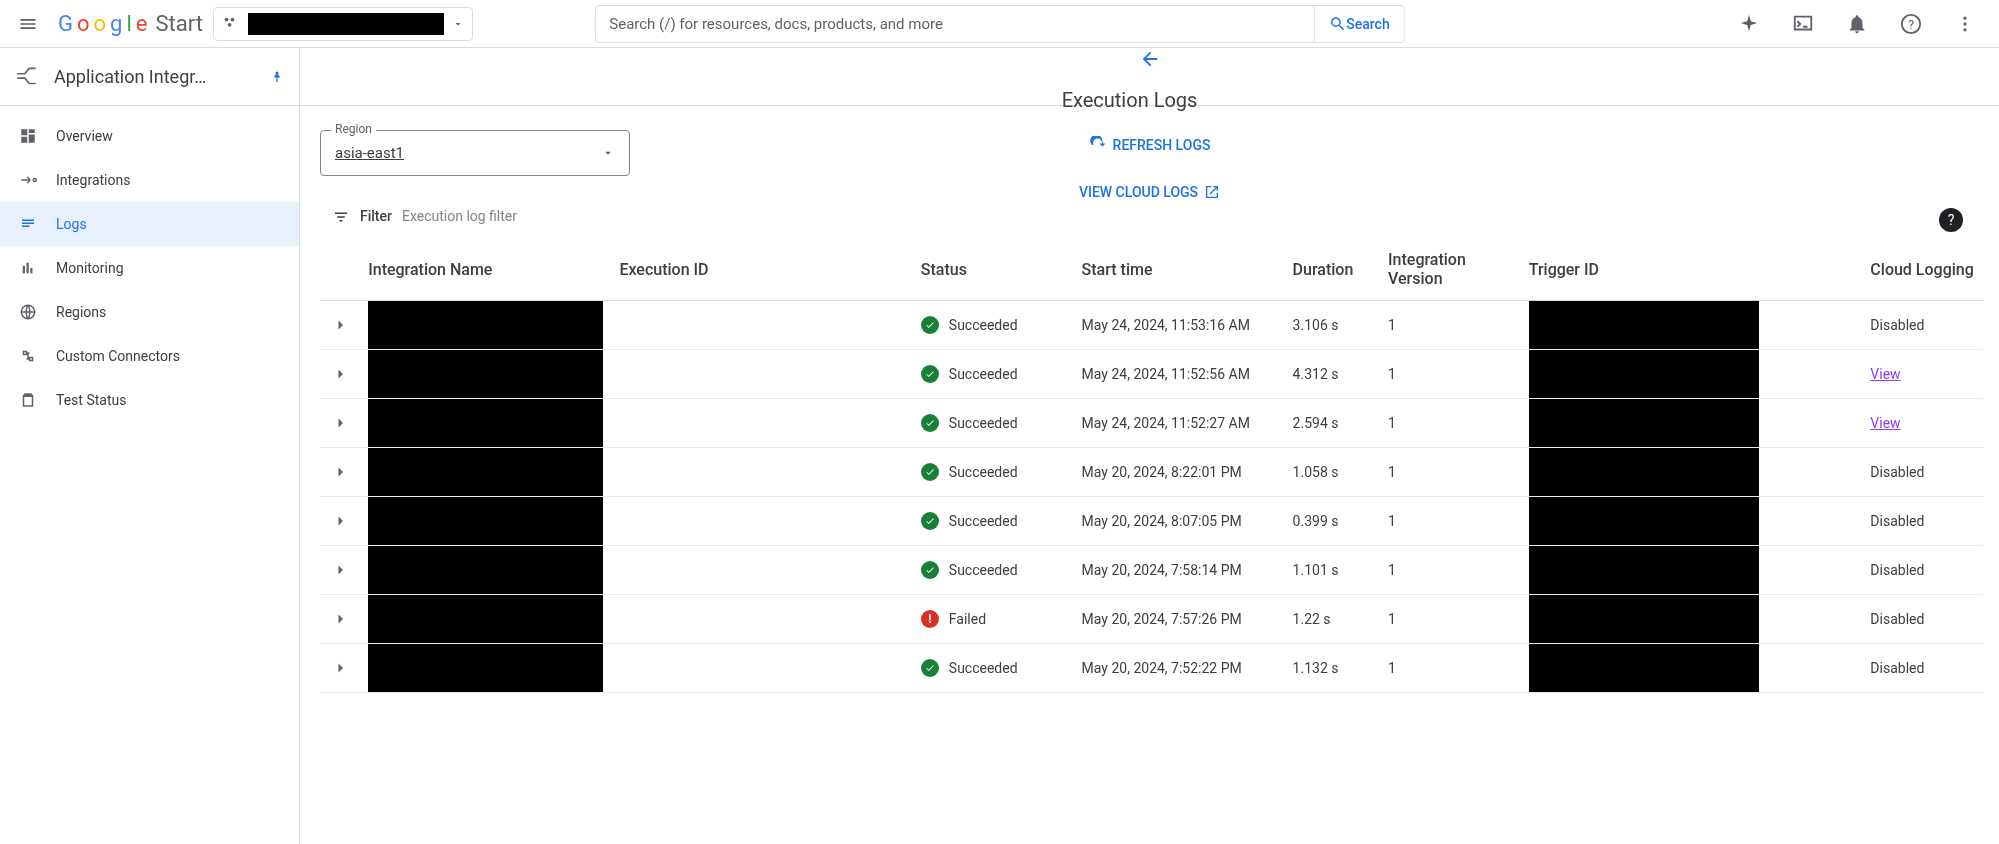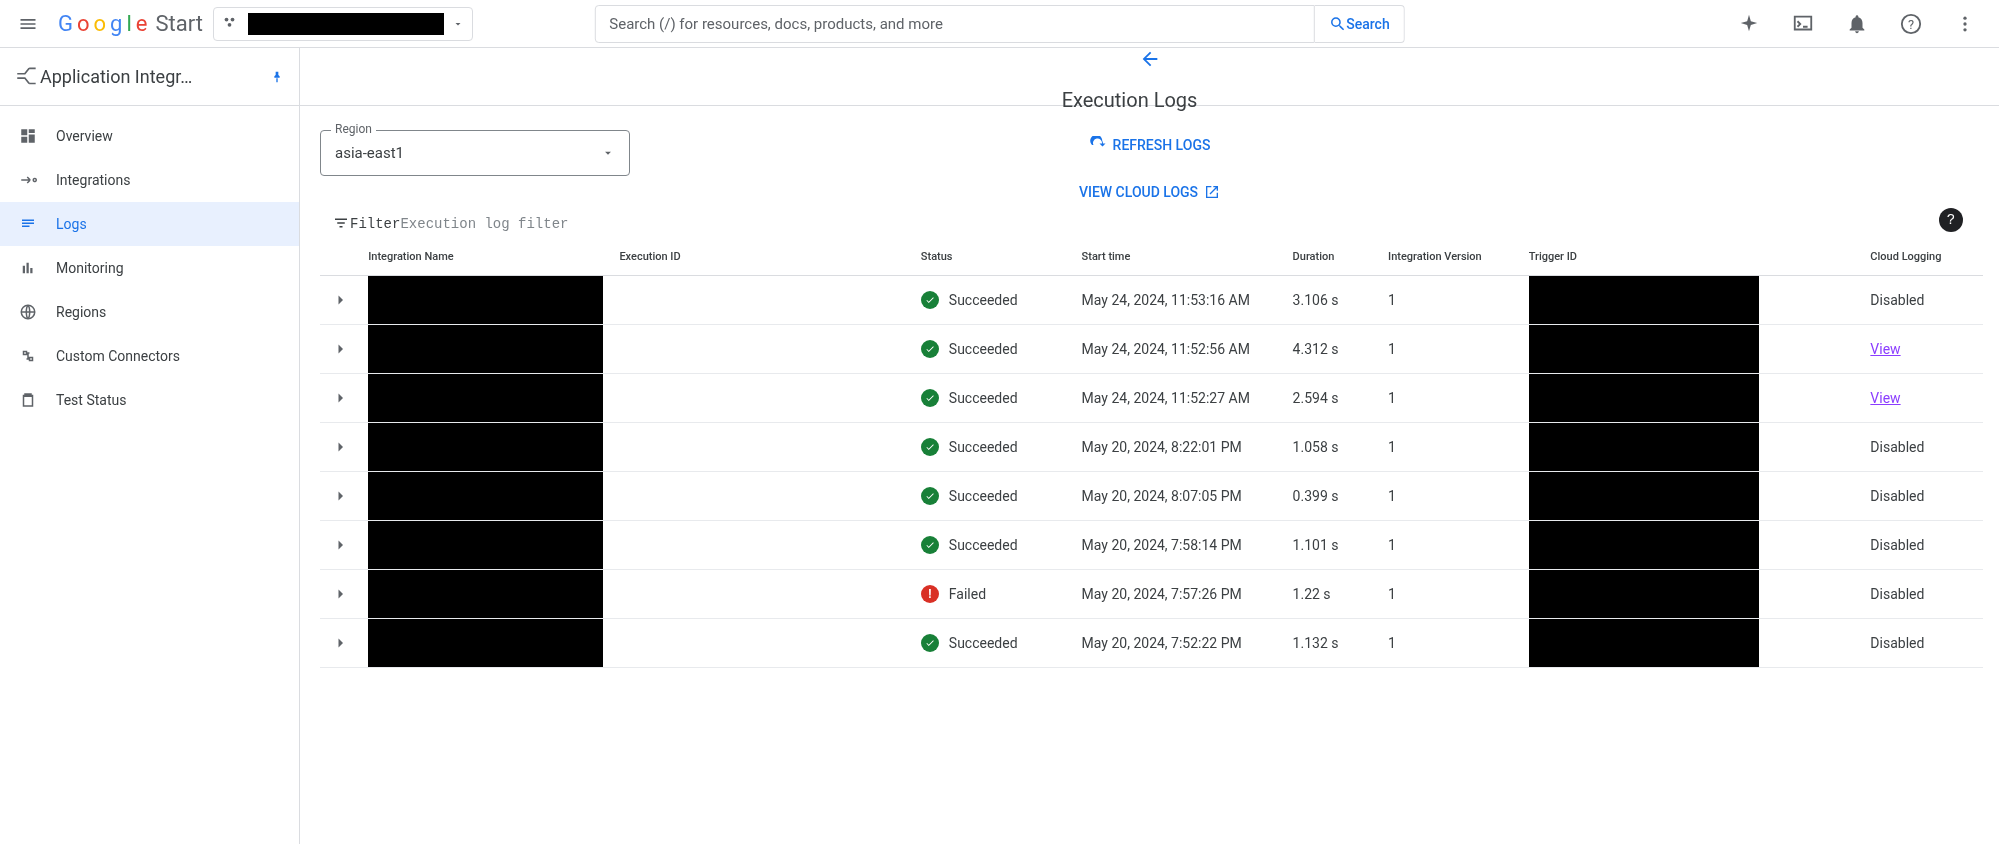--- a/index.html
+++ b/index.html
@@ -20,50 +20,50 @@
   .search-btn { height:38px; border:1px solid #dadce0; border-left:none; border-radius:0 4px 4px 0; display:flex; align-items:center; padding: 0 14px; color:#1a73e8; font-weight:500; cursor:pointer; }
   
   .topbar-right { margin-left:auto; display:flex; align-items:center; gap:18px; padding-right:8px; }
   .tb-icon { width:36px; height:36px; display:flex; align-items:center; justify-content:center; color:#5f6368; cursor:pointer; border-radius:50%; }
   
   
   .main-wrap { display:flex; height: calc(100% - 48px); }
   
   
   .sidebar { width: 300px; border-right:1px solid #dadce0; display:flex; flex-direction:column; }
-  .sb-header { height:58px; display:flex; align-items:center; padding: 0 14px; border-bottom:1px solid #dadce0; }
+  .sb-header { height:58px; display:flex; align-items:center; padding: 0 14px; border-bottom:1px solid #dadce0; gap:14px; }
   .sb-title { font-size:18px; color:#3c4043; flex:1; white-space:nowrap; overflow:hidden; text-overflow:ellipsis; }
   .pin { color:#1a73e8; cursor:pointer; }
   .sb-list { padding-top:8px; }
   .sb-item { height:44px; display:flex; align-items:center; gap:18px; padding: 0 18px; cursor:pointer; color:#3c4043; font-size:14px; }
   .sb-item.active { background:#e8f0fe; color:#1a73e8; }
   .sb-item.active .sb-ico { color:#1a73e8; }
   .sb-ico { width:20px; height:20px; display:flex; align-items:center; justify-content:center; color:#5f6368; }
   
   
   .content { flex:1; display:flex; flex-direction:column; overflow:hidden; }
   .ct-header { height:58px; display:flex; align-items:center; padding:0 10px; gap:18px; border-bottom:1px solid #dadce0;flex-direction:column; }
   .back-btn { width:40px; height:40px; display:flex; align-items:center; justify-content:center; color:#5f6368; cursor:pointer; border-radius:50%; }
   .page-title { font-size:20px; color:#3c4043; margin-right:40px; }
   .hdr-action { display:flex; align-items:center; gap:6px; color:#1a73e8; font-weight:500; font-size:14px; cursor:pointer; padding:6px 8px; }
   
   .ct-body { flex:1; overflow:auto; padding: 24px 0 0 20px; }
-  .region-field { width:310px; height:46px; border:1px solid #80868b; border-radius:4px; position:relative; display:flex; align-items:center; padding:11px 14px; cursor:pointer; margin-bottom:26px; }
+  .region-field { width:310px; height:46px; border:1px solid #80868b; border-radius:4px; position:relative; display:flex; align-items:center; padding:11px 14px; cursor:pointer; margin-bottom:26px;text-decoration:underline; }
   .region-label { position:absolute; top:-9px; left:10px; background:#fff; padding:0 4px; font-size:12px; color:#5f6368; }
   .region-val { font-size:15px; color:#3c4043; flex:1; }
   .region-caret { color:#5f6368; }
   
-  .filter-row { display:flex; align-items:flex-end; padding: 6px 12px; gap:0;font-family:Liberation Mono, monospace; }
+  .filter-row { display:flex; align-items:flex-start; padding: 6px 12px; gap:10px; }
   .filter-lbl { font-weight:500; color:#3c4043; }
   .filter-placeholder { color:#80868b; }
   .help-btn { margin-left:auto; width:24px; height:24px; border-radius:50%; background:#202124; color:#fff; display:flex; align-items:center; justify-content:center; font-size:14px; cursor:pointer; margin-right:24px; }
   
   
   table.logs { width: calc(100% - 16px); border-collapse: collapse; }
-  table.logs th { text-align:left; font-weight:500; color:#3c4043; font-size:11px; padding: 12px 8px; border-bottom:1px solid #dadce0; }
+  table.logs th { text-align:left; font-weight:500; color:#3c4043; font-size:16px; padding: 12px 8px; border-bottom:1px solid #dadce0; }
   table.logs td { padding: 10px 8px; border-bottom:1px solid #e8eaed; font-size:14px; color:#3c4043; vertical-align:middle; }
   .expander { width:40px; }
   .exp-btn { width:24px; height:24px; display:flex; align-items:center; justify-content:center; color:#5f6368; cursor:pointer; }
   .col-name { width: 250px; }
   .col-exec { width: 300px; }
   .col-status { width: 160px; }
   .col-start { width: 210px; }
   .col-dur { width: 95px; }
   .col-ver { width: 140px; }
   .col-trig { width: 340px; }

